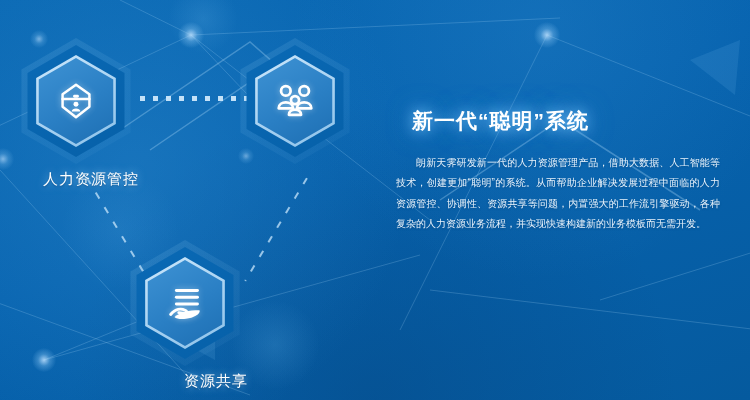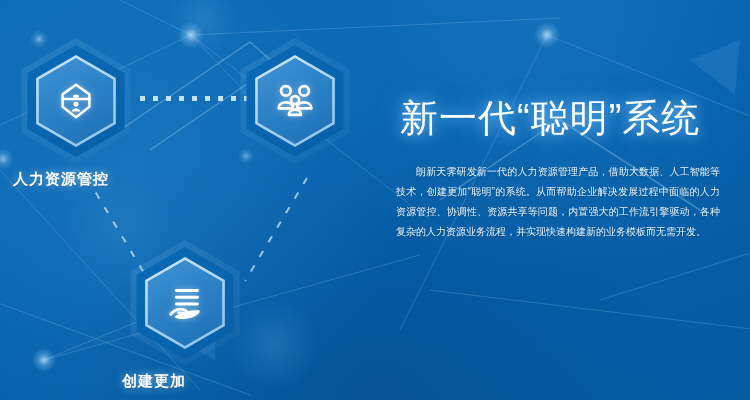--- a/index.html
+++ b/index.html
@@ -42,22 +42,21 @@
   .cluster {
     position: absolute;
     left: 0;
     top: 0;
     width: 400px;
     height: 400px;
   }
   .node {
     position: absolute;
     width: 126px;
-    text-align: left;
-    font-weight: bold;
+    text-align: right;
   }
   .hex-wrap {
     position: relative;
     width: 126px;
     height: 126px;
     margin: 0 auto;
   }
   .hex {
     position: absolute;
     left: 50%;
@@ -150,24 +149,24 @@
   }
 
   
   .copy {
     position: absolute;
     left: 396px;
     top: 92px;
     width: 324px;
   }
   .headline {
-    margin: 4px;
+    margin: 16px;
     color: #ffffff;
-    font-size: 38px;
-    font-weight: normal;
+    font-size: 21px;
+    font-weight: bold;
     letter-spacing: 1px;
     line-height: 1.2;
     text-shadow: 0 0 14px rgba(125,200,255,0.95), 0 0 26px rgba(90,175,245,0.6);
   }
   .body-copy {
     margin: 20px 0 0 0;
     color: #eaf4fd;
     font-size: 10px;
     line-height: 2.02;
     text-indent: 2em;
@@ -276,21 +275,21 @@
             <g stroke="#ffffff" stroke-width="3.1" stroke-linecap="round">
               <path d="M15 11 L37 11"></path>
               <path d="M15 18 L37 18"></path>
               <path d="M15 25 L37 25"></path>
             </g>
             <path d="M9 36 C14 30 20 29.5 24 31.5 C27 33 26 35.5 23 35 L17.5 34" fill="none" stroke="#ffffff" stroke-width="3" stroke-linecap="round" stroke-linejoin="round"></path>
             <path d="M13 38.5 C19 33.5 28 31.5 39 31.5 C41 34.5 34 39.5 25 40.5 C19 41 15 40.5 13 38.5 Z" fill="#ffffff"></path>
           </svg>
         </div>
       </div>
-      <div class="node-label">创建更加</div>
+      <div class="node-label">资源共享</div>
     </div>
 
   </div>
 
   <div class="copy">
     <h1 class="headline">新一代“聪明”系统</h1>
     <p class="body-copy">朗新天霁研发新一代的人力资源管理产品，借助大数据、人工智能等技术，创建更加“聪明”的系统。从而帮助企业解决发展过程中面临的人力资源管控、协调性、资源共享等问题，内置强大的工作流引擎驱动，各种复杂的人力资源业务流程，并实现快速构建新的业务模板而无需开发。</p>
   </div>
 
 </div>

